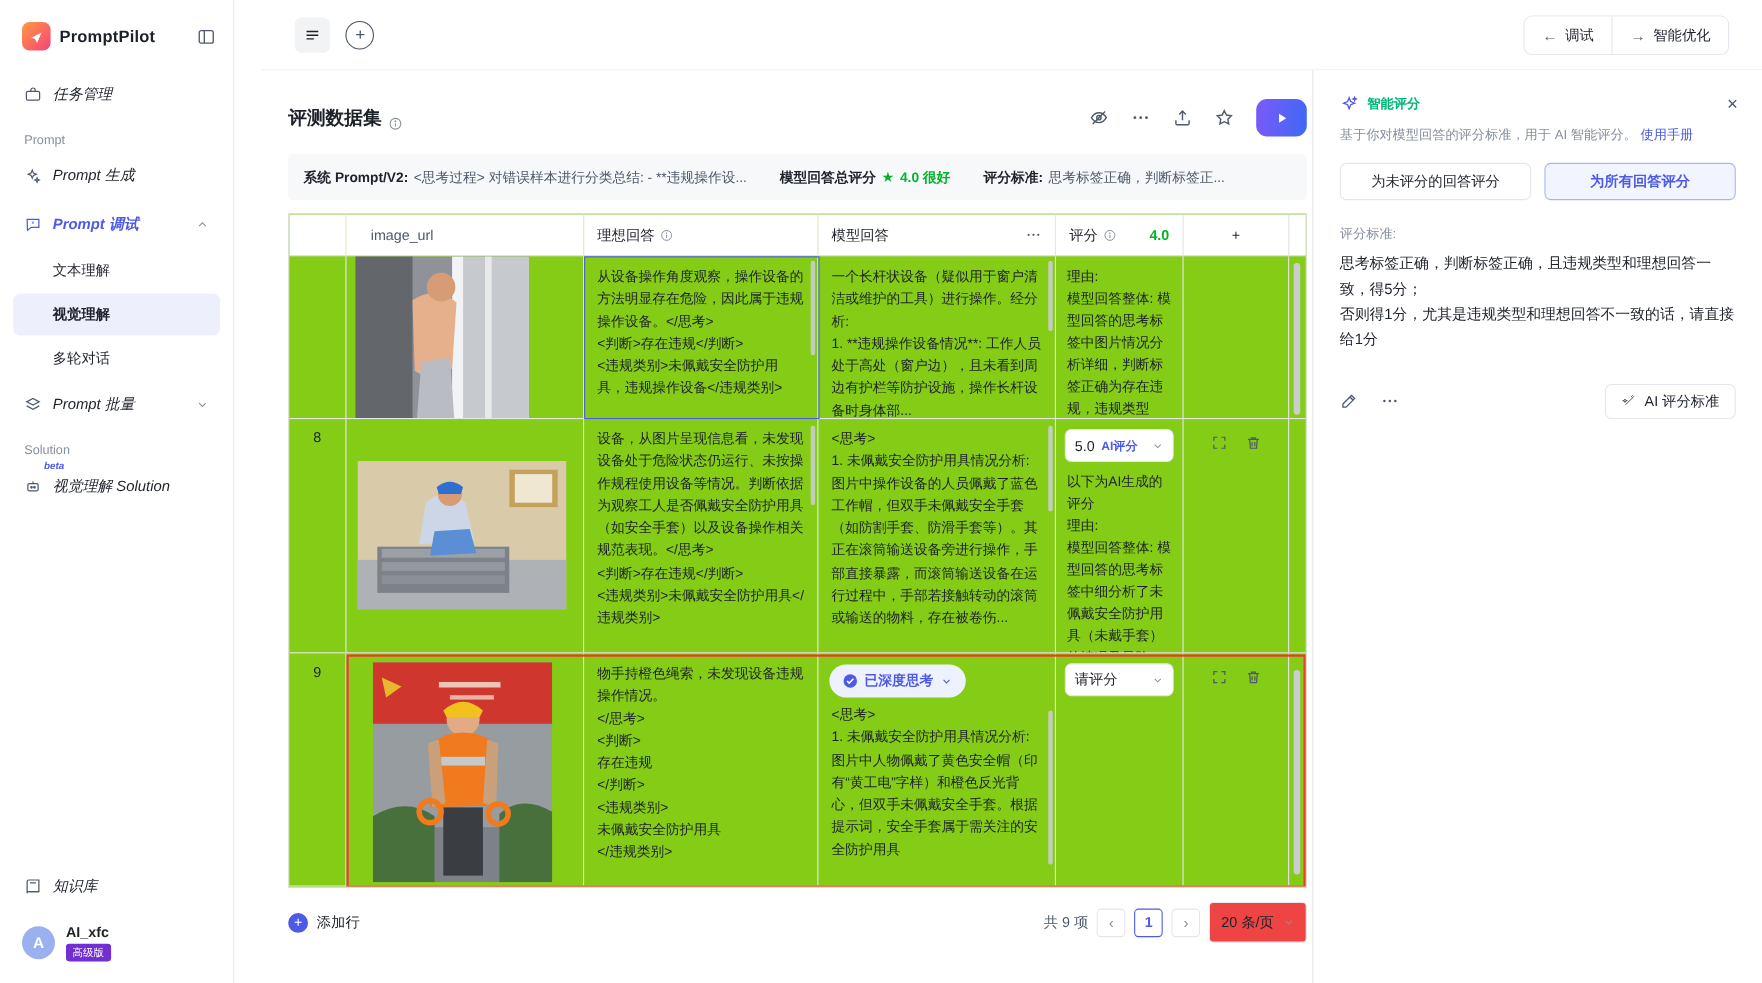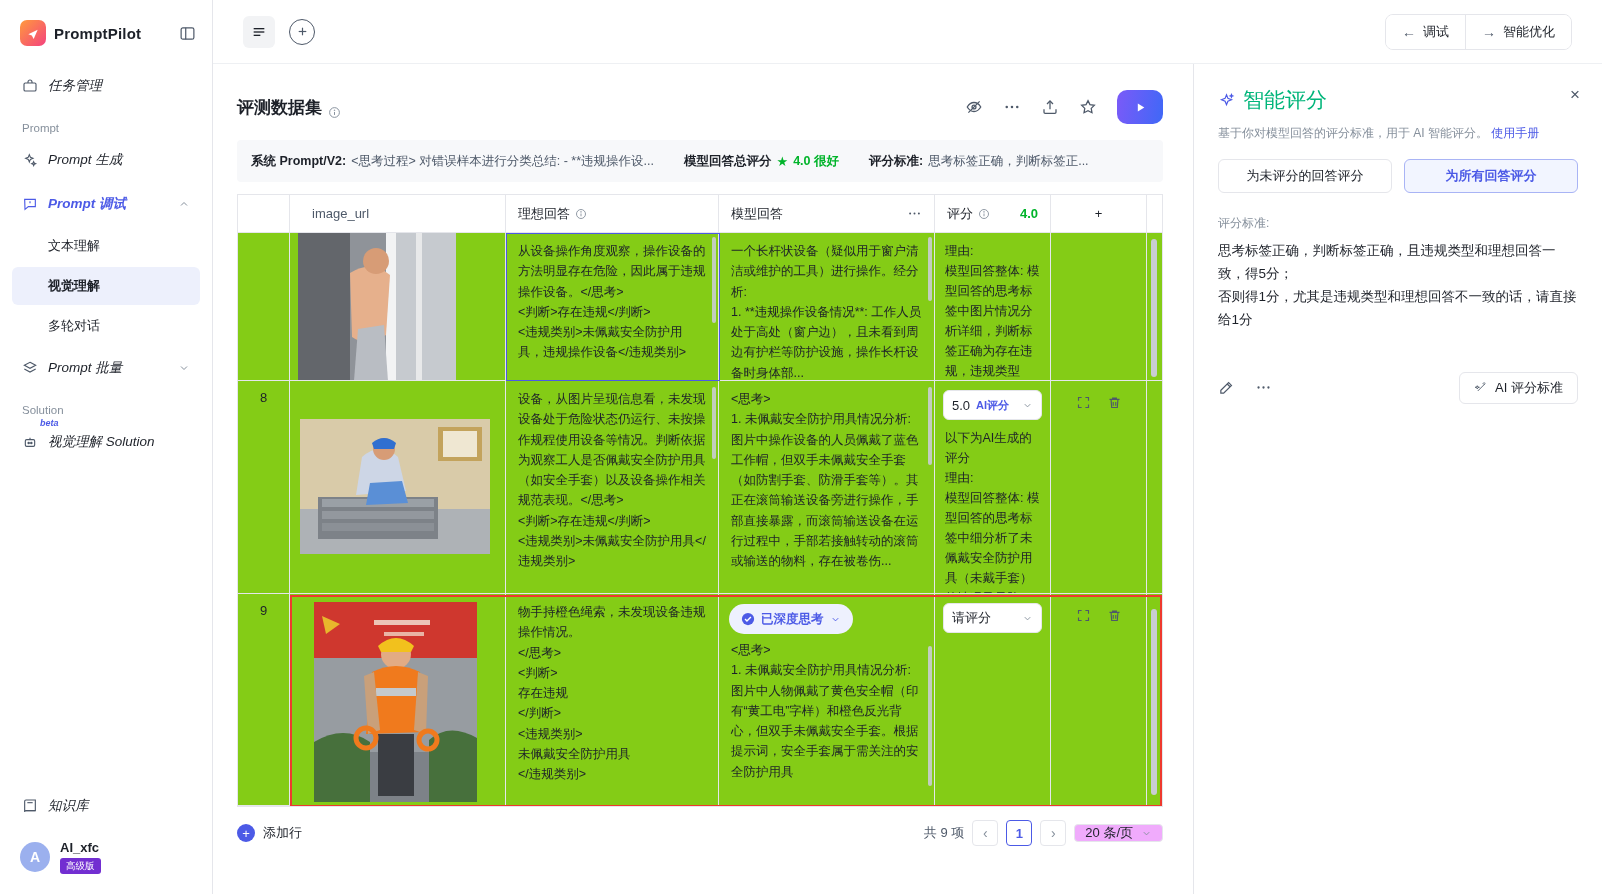--- a/index.html
+++ b/index.html
@@ -1,18 +1,18 @@
 <!DOCTYPE html>
 <html><head>
 <meta charset="utf-8">
 <style>
   * { margin:0; padding:0; box-sizing:border-box; }
   html,body { background:#fff; }
   body { font-family:"Liberation Sans","DejaVu Sans",sans-serif; color:#1d2129; }
-  .app { width:1602px; height:894px; display:flex; overflow:hidden; background:#fff; position:relative; }
+  .app { width:1602px; height:894px; display:flex; overflow:hidden; background:#fff; position:relative;gap:25px; }
   :root{
     --border:#e5e6eb; --t1:#1d2129; --t2:#4e5969; --t3:#86909c;
     --blue:#4c5ae6; --green:#00b42a; --red:#ee392e; --bgg:#f7f8fa; --activebg:#edf0fc;
   }
   svg{display:block}
   .ic{display:inline-flex; align-items:center; justify-content:center; flex:none;}
 
   
   .sidebar{ width:213px; border-right:1px solid var(--border); display:flex; flex-direction:column; background:#fff;}
   .logo-row{ display:flex; align-items:center; gap:8px; padding:20px 16px 18px 20px;}
@@ -101,36 +101,36 @@
   .deep-pill{ margin:10px 10px 2px 10px; height:30px; border-radius:16px; background:#eef1fe; display:inline-flex; align-items:center; gap:6px; padding:0 12px; color:var(--blue); font-size:12.5px; font-weight:600; cursor:pointer;}
   .modelcell .celltext{ padding-top:4px;}
 
   
   .tfoot{ width:926px; margin-top:13px; display:flex; align-items:center; font-size:13px;}
   .add-row{ display:flex; align-items:center; gap:8px; cursor:pointer;}
   .add-plus{ width:18px; height:18px; border-radius:50%; background:var(--blue); color:#fff; font-size:13px; display:flex; align-items:center; justify-content:center;}
   .pager{ margin-left:auto; display:flex; align-items:center; gap:8px; color:var(--t2);}
   .pg-btn{ width:26px; height:26px; border:1px solid var(--border); border-radius:4px; background:#fff; display:flex; align-items:center; justify-content:center; color:var(--t3); font-size:14px; cursor:pointer;}
   .pg-cur{ color:var(--blue); border-color:var(--blue); font-weight:700; font-size:13px;}
-  .pg-size{ height:18px; border:1px solid var(--border); border-radius:4px; display:flex; align-items:center; gap:8px; padding:0 10px; color:var(--t1); cursor:pointer; background:#f0abfc;}
+  .pg-size{ height:37px; border:1px solid var(--border); border-radius:4px; display:flex; align-items:center; gap:8px; padding:0 10px; color:var(--t1); cursor:pointer; background:#ef4444;}
 
   
   .panel{ width:409px; border-left:1px solid var(--border); padding:22px 24px; position:relative; background:#fff;}
   .panel-close{ position:absolute; top:22px; right:22px; color:var(--t2); font-size:17px; line-height:1; cursor:pointer;}
   .panel-title-row{ display:flex; align-items:center; gap:8px;}
-  .panel-title{ font-size:21px; font-weight:400; color:#00b57a;}
+  .panel-title{ font-size:12px; font-weight:700; color:#00b57a;}
   .panel-desc{ margin-top:10px; font-size:12px; color:var(--t3); line-height:1.6;}
   .panel-link{ color:var(--blue); cursor:pointer; text-decoration:none;}
   .panel-btns{ margin-top:16px; display:flex; gap:12px;}
   .pbtn{ flex:1; height:34px; border-radius:6px; font-size:13px; display:flex; align-items:center; justify-content:center; cursor:pointer;}
   .pbtn.ghost{ border:1px solid var(--border); background:#fff; color:var(--t1);}
   .pbtn.primary-lite{ border:1px solid #a9b4f5; background:#f2f5ff; color:var(--blue); font-weight:600;}
   .crit-label{ margin-top:22px; font-size:12px; color:var(--t3);}
   .crit-text{ margin-top:8px; font-size:13.5px; line-height:1.7; color:var(--t1); white-space:pre-line;}
-  .panel-foot{ margin-top:40px; display:flex; align-items:center; gap:20px; color:var(--t2);}
+  .panel-foot{ margin-top:28px; display:flex; align-items:center; gap:20px; color:var(--t2);}
   .panel-foot .ic{ cursor:pointer;}
   .ai-crit-btn{ margin-left:auto; height:32px; border:1px solid var(--border); border-radius:6px; background:#fff; display:flex; align-items:center; gap:7px; padding:0 14px; font-size:13px; color:var(--t1); cursor:pointer;}
 </style>
 </head>
 <body>
 
 <div class="app">
 
   <aside class="sidebar">
     <div class="logo-row">

